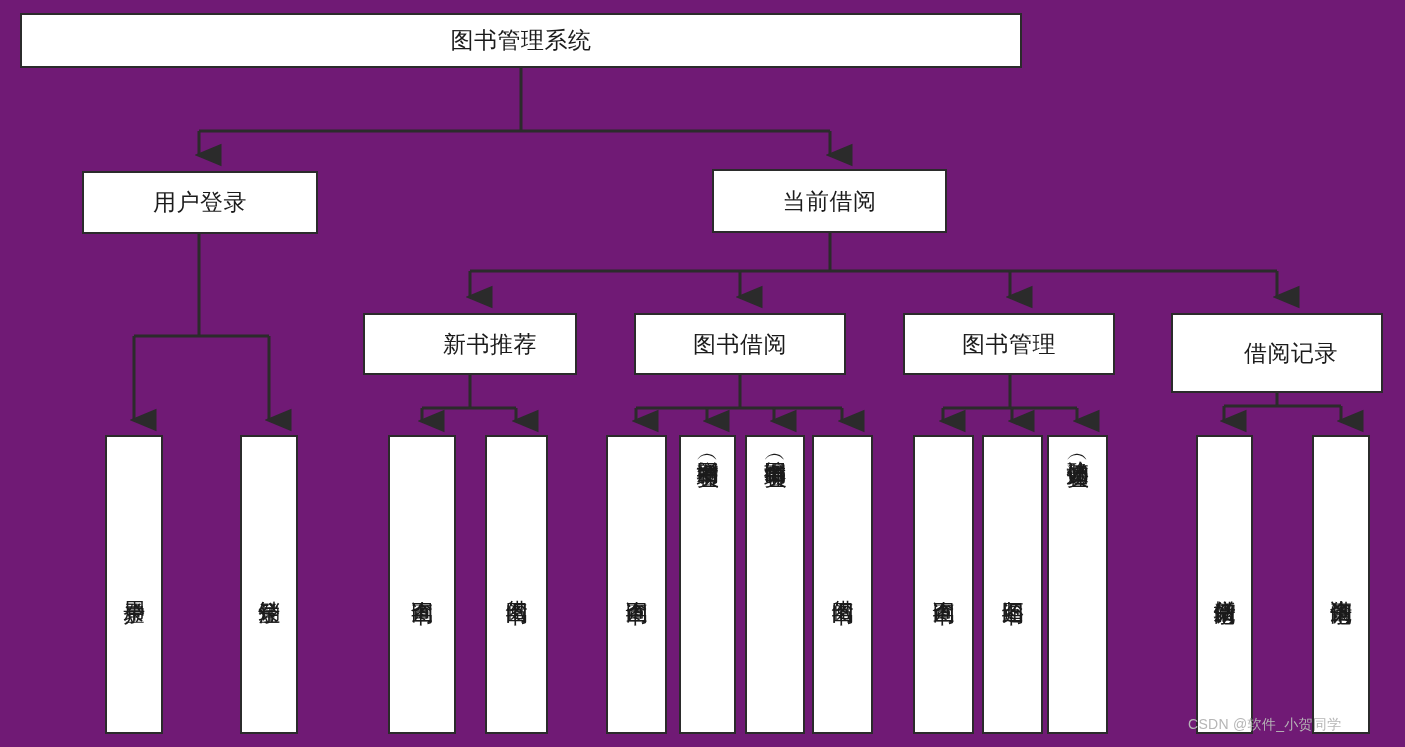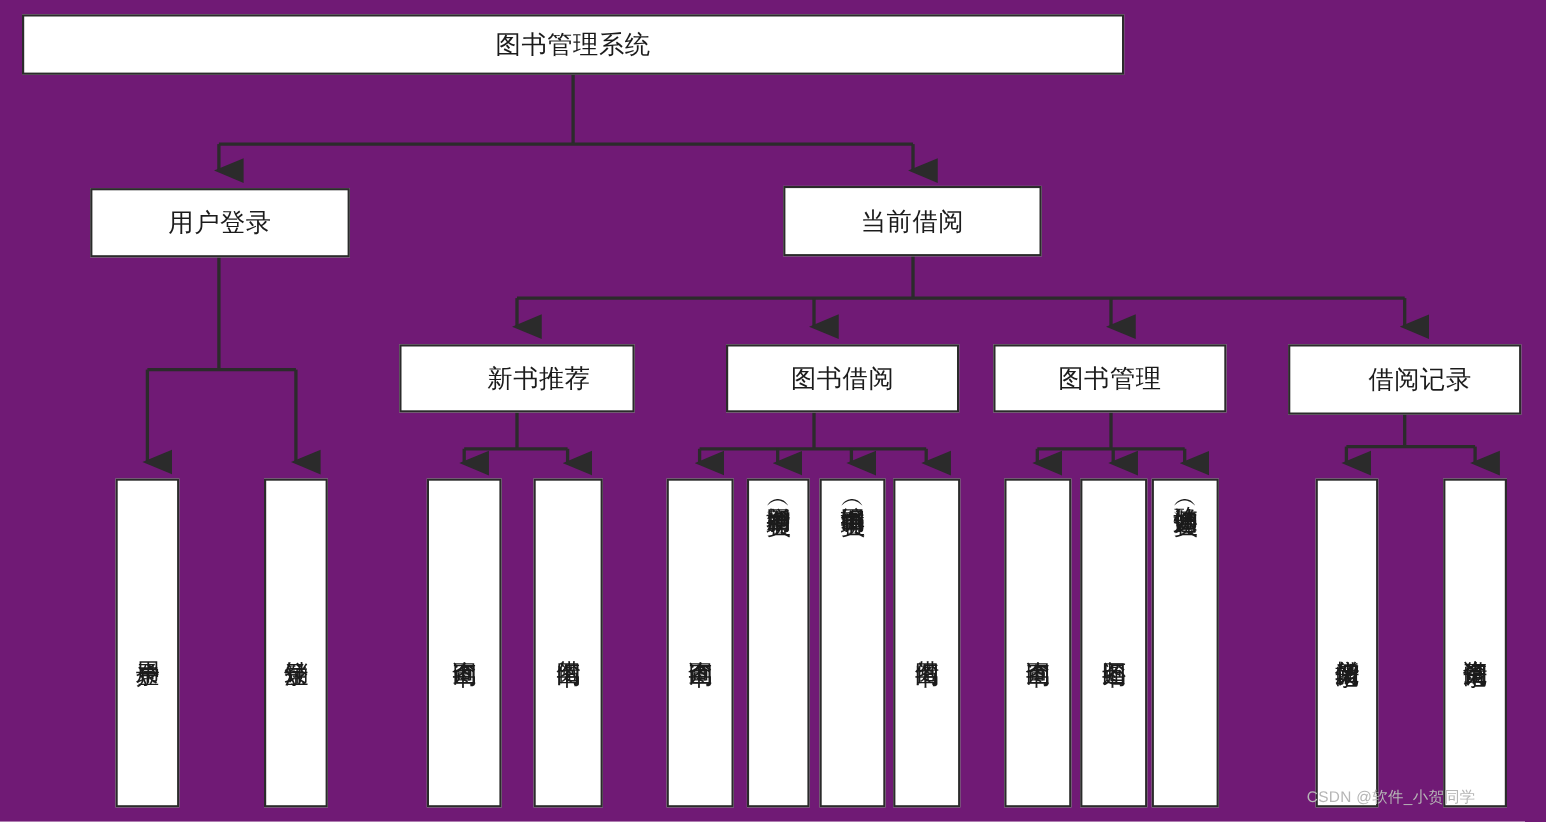--- a/index.html
+++ b/index.html
@@ -128,29 +128,29 @@
   </div>
 
   <div class="node h" style="left:712px; top:169px; width:235px; height:64px;">
     <span>当前借阅</span>
   </div>
 
   <div class="node h" style="left:363px; top:313px; width:214px; height:62px;padding-left:40px;">
     <span>新书推荐</span>
   </div>
 
-  <div class="node h" style="left:660px; top:313px; width:212px; height:62px;">
+  <div class="node h" style="left:634px; top:313px; width:212px; height:62px;">
     <span>图书借阅</span>
   </div>
 
   <div class="node h" style="left:903px; top:313px; width:212px; height:62px;">
     <span>图书管理</span>
   </div>
 
-  <div class="node h" style="left:1171px; top:313px; width:212px; height:64px;padding-left:28px;">
+  <div class="node h" style="left:1171px; top:313px; width:212px; height:80px;padding-left:28px;">
     <span>借阅记录</span>
   </div>
 
   <div class="node v mid" style="left:105px; top:435px; width:58px; height:299px;">
     <span class="vtext">用户登录</span>
   </div>
 
   <div class="node v mid" style="left:240px; top:435px; width:58px; height:299px;">
     <span class="vtext">注销登录</span>
   </div>

